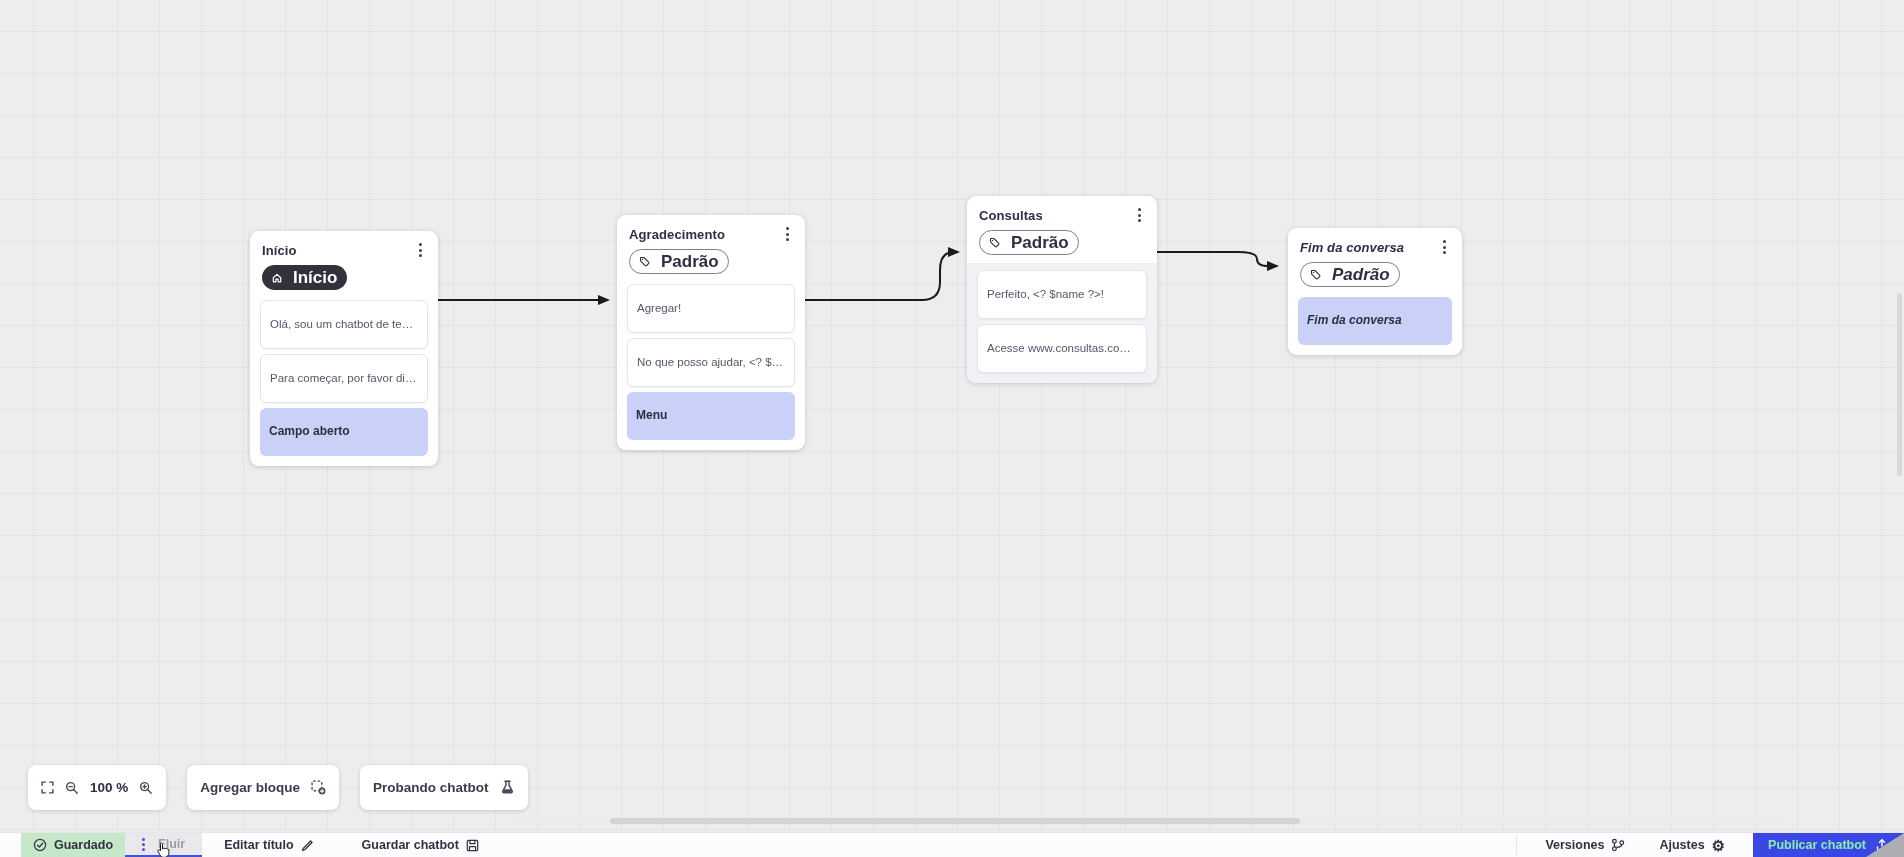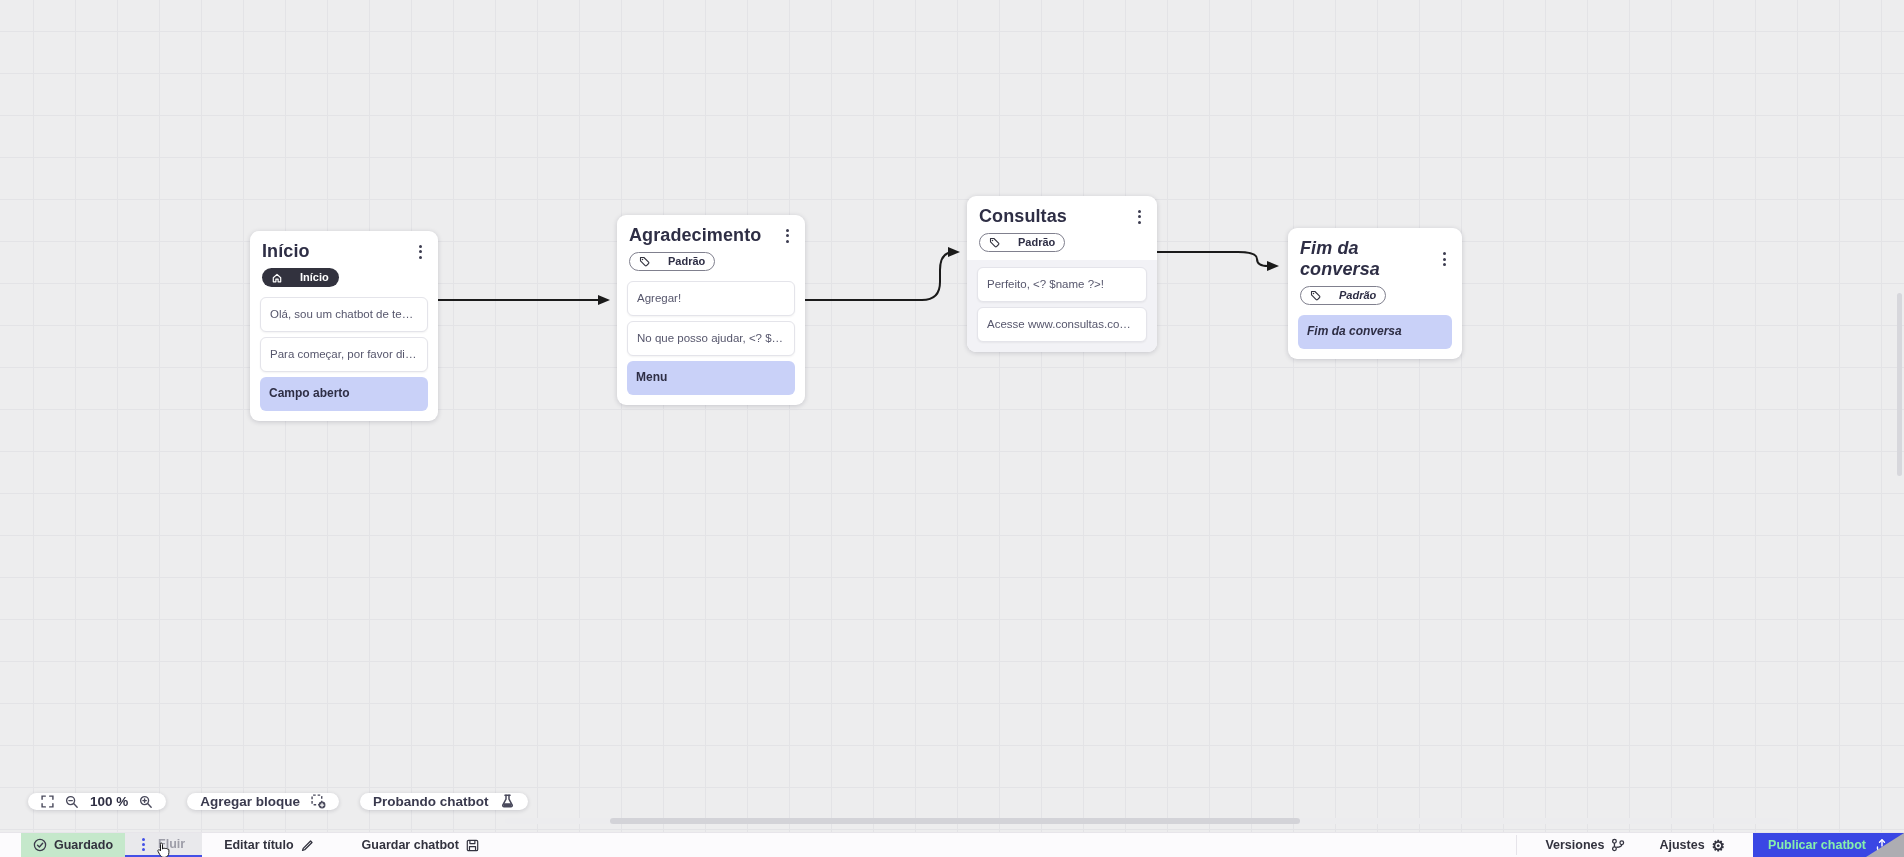--- a/index.html
+++ b/index.html
@@ -22,42 +22,42 @@
   .node {
     position:absolute; z-index:2; background:#fff; border-radius:9px;
     box-shadow:0 1px 5px rgba(30,30,50,.18);
   }
   .n1 { left:250px; top:231px; width:188px; }
   .n2 { left:617px; top:215px; width:188px; }
   .n3 { left:967px; top:196px; width:190px; }
   .n4 { left:1288px; top:228px; width:174px;font-style:italic; }
 
   .node-header { display:flex; justify-content:space-between; align-items:center; padding:10px 12px 5px; }
-  .node-title { font-size:18px; font-weight:bold; color:#2e2e45; letter-spacing:.1px; }
+  .node-title { font-size:13px; font-weight:bold; color:#2e2e45; letter-spacing:.1px; }
   .kebab { display:flex; flex-direction:column; gap:2.5px; padding:2px 4px; cursor:pointer; }
   .kebab i { width:3px; height:3px; border-radius:50%; background:#3c3c50; display:block; }
 
   .badge-row { padding:1px 12px 8px; }
-  .badge { display:inline-flex; align-items:center; gap:18px; font-size:11px; font-weight:bold; border-radius:20px; line-height:1; }
+  .badge { display:inline-flex; align-items:center; gap:11px; font-size:17px; font-weight:bold; border-radius:20px; line-height:1; }
   .badge.dark { background:#32323e; color:#fff; padding:4px 10px; }
   .badge.outline { border:1.5px solid #80808e; background:#fff; color:#2e2e45; padding:3px 9px; }
   .badge svg { display:block; }
 
   .node-body { display:flex; flex-direction:column; gap:5px; padding:2px 10px 10px; }
   .node.selected .node-body { background:#f2f2f6; border-radius:0 0 9px 9px; padding-top:7px; }
-  .item { border-radius:6px; padding:10px 9px; font-size:11.5px; line-height:1.15;
+  .item { border-radius:6px; padding:17px 9px; font-size:11.5px; line-height:1.15;
           white-space:nowrap; overflow:hidden; text-overflow:ellipsis; cursor:pointer; }
   .item.message { background:#fff; border:1px solid #e4e4ea; box-shadow:0 1px 2px rgba(0,0,0,.05); color:#56566c; }
   .item.action  { background:#c9d1f8; color:#2e2e45; font-weight:bold; font-size:12px; }
 
   
   .canvas-controls { position:absolute; left:28px; bottom:47px; display:flex; gap:21px; z-index:3; }
   .ctrl-box {
-    background:#fff; border-radius:16px; box-shadow:0 1px 4px rgba(20,20,40,.16);
-    height:17px; display:flex; align-items:center; padding:0 13px; gap:11px;
+    background:#fff; border-radius:8px; box-shadow:0 1px 4px rgba(20,20,40,.16);
+    height:45px; display:flex; align-items:center; padding:0 13px; gap:11px;
     color:#3a3a4e; font-size:13.5px; font-weight:bold; cursor:pointer;
   }
   .ctrl-box svg { display:block; color:#4a4a5c; }
   .zoom-level { color:#2e2e42; }
 
   
   .hscroll-track { position:absolute; left:505px; top:818px; width:1285px; height:6px; border-radius:3px; background:#ececee; z-index:3; }
   .hscroll-thumb { position:absolute; left:105px; top:0; width:690px; height:6px; border-radius:3px; background:#d3d3d8; }
   .vscroll-thumb { position:absolute; right:2px; top:293px; width:5px; height:183px; border-radius:3px; background:#d7d7dc; z-index:3; }
 

